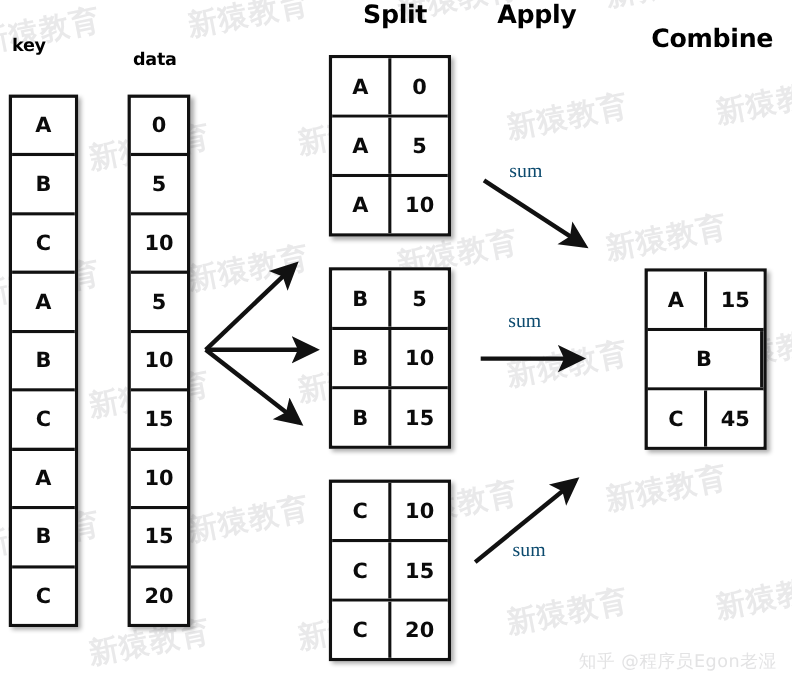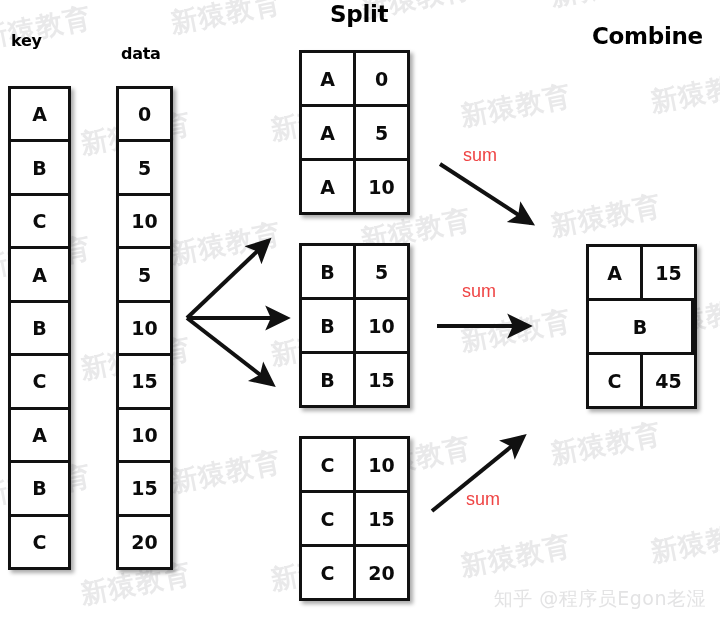--- a/index.html
+++ b/index.html
@@ -122,35 +122,35 @@
     left: 0; top: 0;
     width: 720px; height: 622px;
     z-index: 2;
     pointer-events: none;
   }
 
   
   .sum-label {
     position: absolute;
     z-index: 4;
-    font-family: Liberation Sans, sans-serif;
+    font-family: Liberation Serif, serif;
     font-size: 18px;
     font-weight: 400;
-    color: #ef4444;
+    color: #0c4a6e;
     white-space: nowrap;
   }
 
   
   #attribution {
     position: absolute;
     z-index: 5;
     right: 14px;
     bottom: 10px;
     font-family: "DejaVu Sans", sans-serif;
-    font-size: 19px;
+    font-size: 16px;
     color: #e3e3e4;
     white-space: nowrap;
     letter-spacing: 0.5px;
   }
 </style>
 </head>
 <body>
 
 <div id="canvas">
 
@@ -186,20 +186,21 @@
     <span class="wm" style="left:160px; top:626px;">新猿教育</span>
     <span class="wm" style="left:350px; top:612px;">新猿教育</span>
     <span class="wm" style="left:540px; top:598px;">新猿教育</span>
     <span class="wm" style="left:730px; top:584px;">新猿教育</span>
 
   </div>
 
   <div class="heading small" style="left:11px; top:31px;">key</div>
   <div class="heading small" style="left:121px; top:31px;margin-top:13px;">data</div>
   <div class="heading big" style="left:330px; top:1px;">Split</div>
+  <div class="heading big" style="left:452px; top:1px;">Apply</div>
   <div class="heading big" style="left:592px; top:1px;margin-top:22px;">Combine</div>
 
   <div class="col-table" style="left:8px; top:86px; width:63px; height:484px;">
     <div class="cell">A</div>
     <div class="cell">B</div>
     <div class="cell">C</div>
     <div class="cell">A</div>
     <div class="cell">B</div>
     <div class="cell">C</div>
     <div class="cell">A</div>

